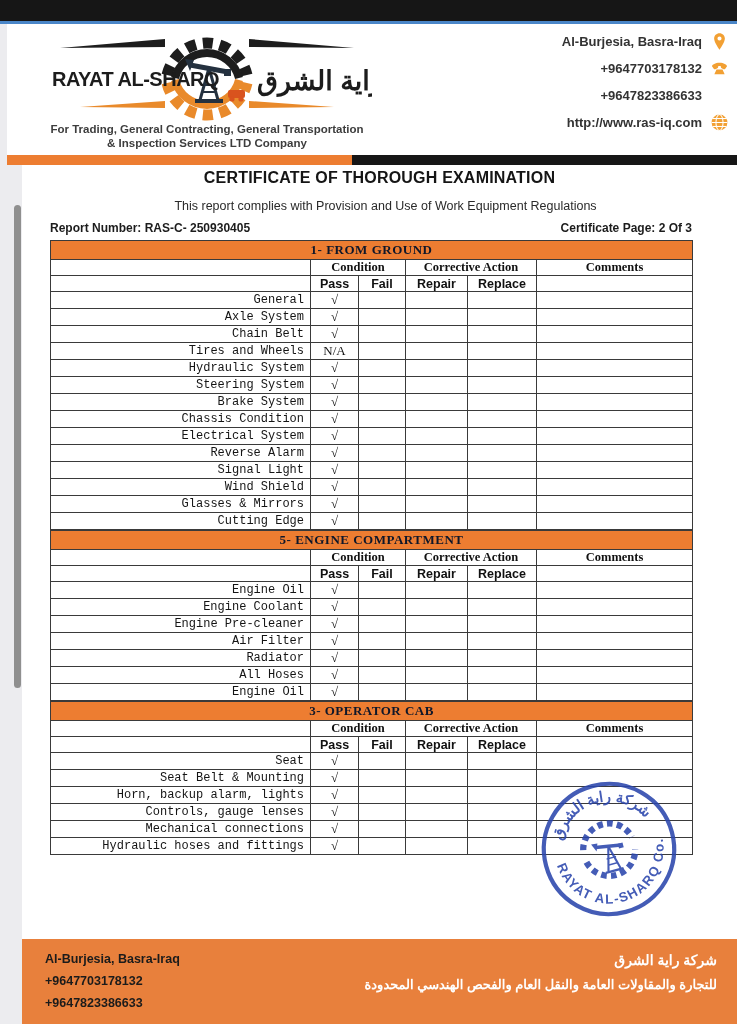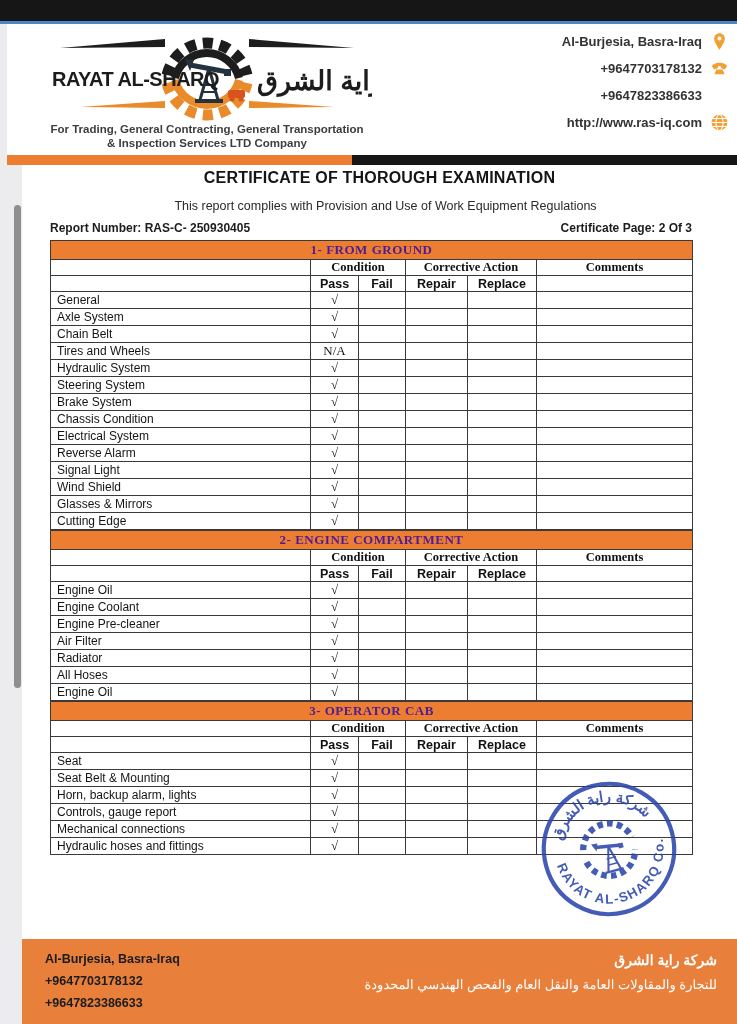--- a/index.html
+++ b/index.html
@@ -42,38 +42,38 @@
   .report-row{position:absolute;left:50px;top:221px;width:642px;display:flex;justify-content:space-between;align-items:flex-end;font-size:12px;color:#1c1c1c;}
   .report-label{font-weight:600;}
   .report-number{font-weight:bold;}
   .page-label{font-weight:600;}
 
   
   .content{position:absolute;left:50px;top:240px;width:642px;}
   table.inspect-table{border-collapse:collapse;width:642px;table-layout:fixed;}
   .inspect-table th,.inspect-table td{border:1px solid #3a3a3a;padding:0 6px;box-sizing:border-box;overflow:hidden;white-space:nowrap;}
   .section-bar{height:19px;background:#ED7D31;text-align:center;
-    font-family:"Liberation Serif",serif;font-size:13px;font-weight:bold;color:#4c1d95;
+    font-family:"Liberation Serif",serif;font-size:13px;font-weight:bold;color:#0f172a;
     letter-spacing:0.5px;white-space:pre;border:1px solid #222;}
   .group-row th{height:16px;font-family:"Liberation Serif",serif;font-size:12.5px;font-weight:bold;text-align:center;color:#111;margin-left:26px;}
   .sub-row th{height:16px;font-family:Liberation Sans, sans-serif;font-size:12.5px;font-weight:bold;text-align:center;color:#111;}
   .inspect-table td{height:17px;font-size:12px;color:#141414;}
-  td.col-item{text-align:left;}
+  td.col-item{text-align:right;font-family:Liberation Mono, monospace;}
   td.col-pass,td.col-fail,td.col-repair,td.col-replace{text-align:center;font-family:"Liberation Serif",serif;font-size:13px;}
 
   
   .stamp{position:absolute;left:539px;top:779px;width:140px;height:140px;
     transform:rotate(-15deg);opacity:0.88;pointer-events:none;}
 
   
   .footer{position:absolute;left:22px;top:939px;right:0;bottom:0;background:#E8803C;}
   .footer-left{position:absolute;left:23px;top:9px;font-size:12.5px;font-weight:bold;color:#1b1b1b;line-height:22px;}
   .footer-right{position:absolute;right:20px;top:8px;text-align:right;color:#ffffff;direction:rtl;}
   .footer-right .ar1{font-size:14px;font-weight:bold;line-height:26px;}
-  .footer-right .ar2{font-size:13px;font-weight:normal;line-height:24px;}
+  .footer-right .ar2{font-size:13px;font-weight:bold;line-height:24px;}
 </style>
 </head>
 <body>
 
 <svg width="0" height="0" style="position:absolute" aria-hidden="true">
   <defs>
     <symbol id="location-pin-icon" viewBox="0 0 24 24">
       <path fill="#F2A033" d="M12 1.5C8.2 1.5 5.2 4.5 5.2 8.3c0 5 6.8 14.2 6.8 14.2s6.8-9.2 6.8-14.2c0-3.8-3-6.8-6.8-6.8zm0 9.3a2.6 2.6 0 1 1 0-5.2 2.6 2.6 0 0 1 0 5.2z"></path>
     </symbol>
     <symbol id="phone-icon" viewBox="0 0 24 24">
@@ -331,21 +331,21 @@
     <colgroup>
       <col style="width:260px">
           <col style="width:48px">
           <col style="width:47px">
       <col style="width:62px">
           <col style="width:69px">
           <col style="width:156px">
     </colgroup>
     <thead>
       <tr>
-        <th colspan="6" class="section-bar">2-  ENGINE COMPARTMENT</th>
+        <th colspan="6" class="section-bar">5-  ENGINE COMPARTMENT</th>
       </tr>
       <tr class="group-row">
         <th></th>
         <th colspan="2">Condition</th>
         <th colspan="2">Corrective Action</th>
         <th>Comments</th>
       </tr>
       <tr class="sub-row">
         <th></th>
         <th>Pass</th>
@@ -462,21 +462,21 @@
           </tr>
           <tr>
             <td class="col-item">Horn, backup alarm, lights</td>
             <td class="col-pass">√</td>
             <td class="col-fail"></td>
             <td class="col-repair"></td>
             <td class="col-replace"></td>
             <td class="col-comments"></td>
           </tr>
           <tr>
-            <td class="col-item">Controls, gauge report</td>
+            <td class="col-item">Controls, gauge lenses</td>
             <td class="col-pass">√</td>
             <td class="col-fail"></td>
             <td class="col-repair"></td>
             <td class="col-replace"></td>
             <td class="col-comments"></td>
           </tr>
           <tr>
             <td class="col-item">Mechanical connections</td>
             <td class="col-pass">√</td>
             <td class="col-fail"></td>

